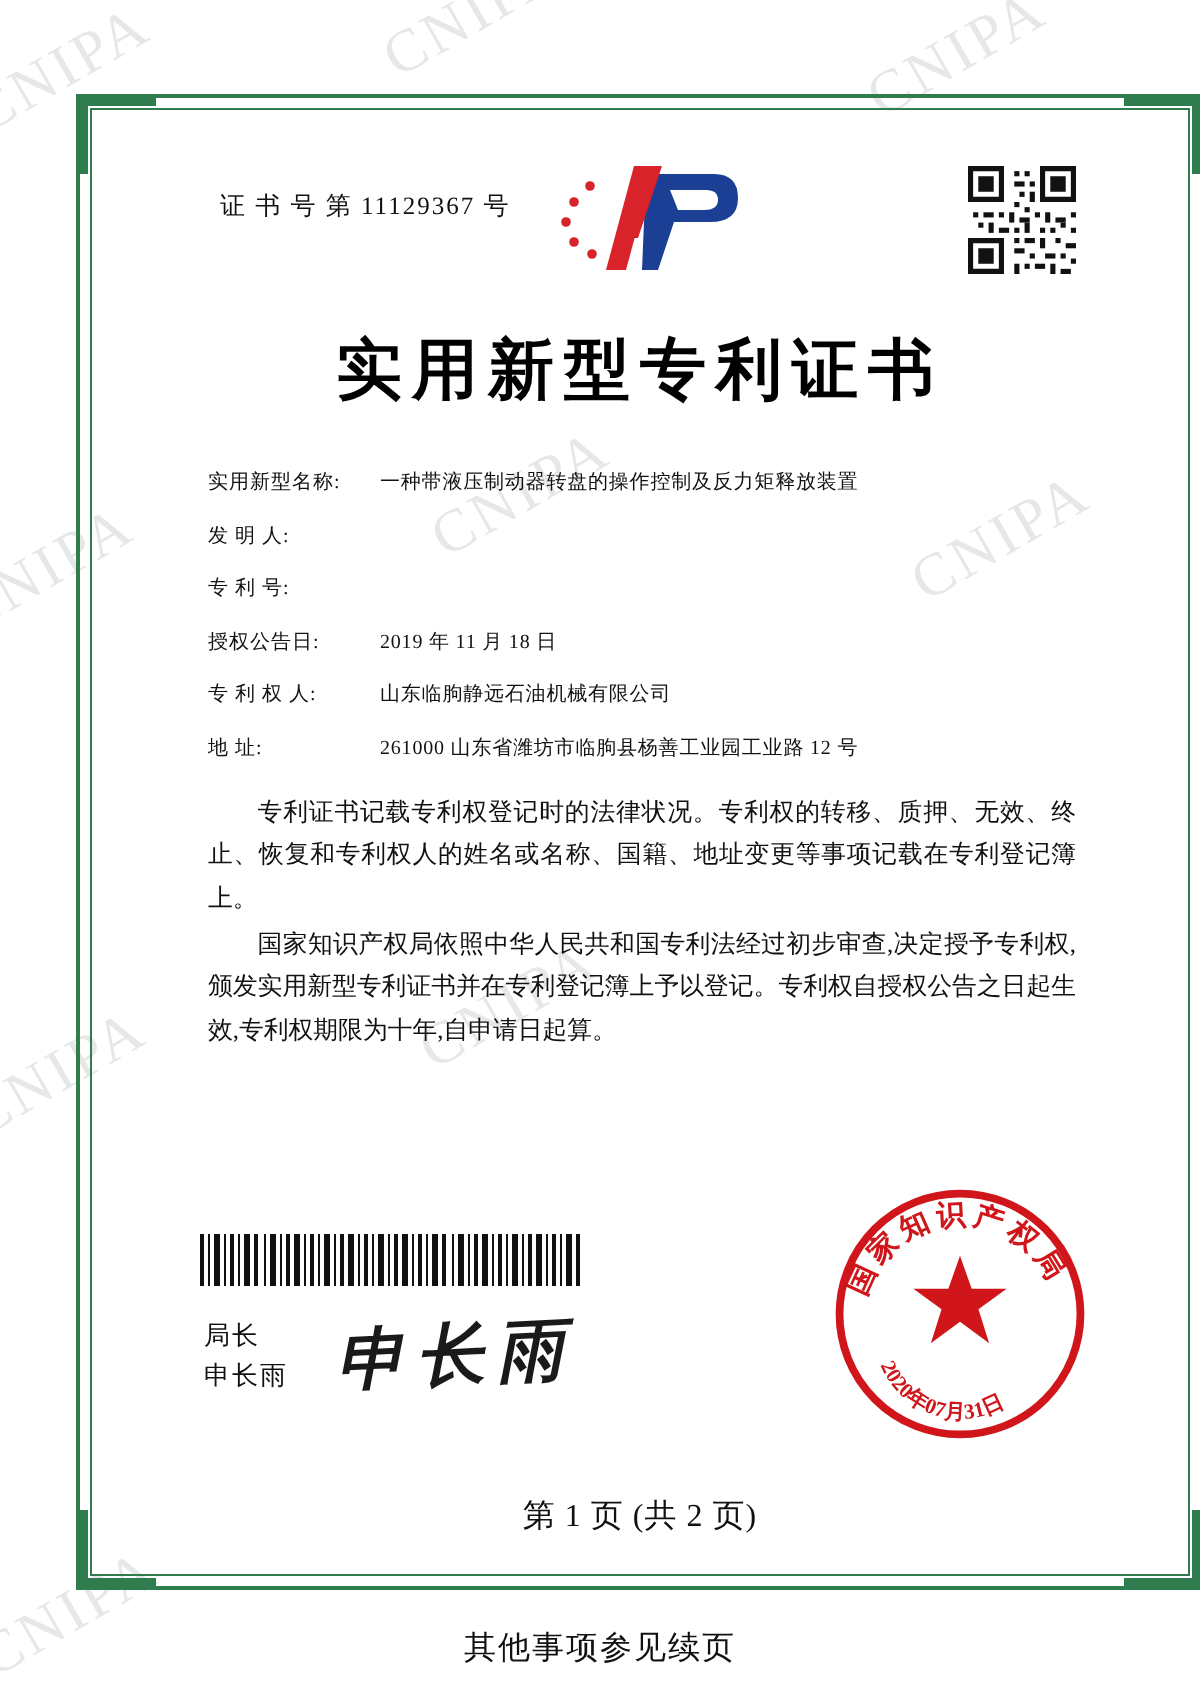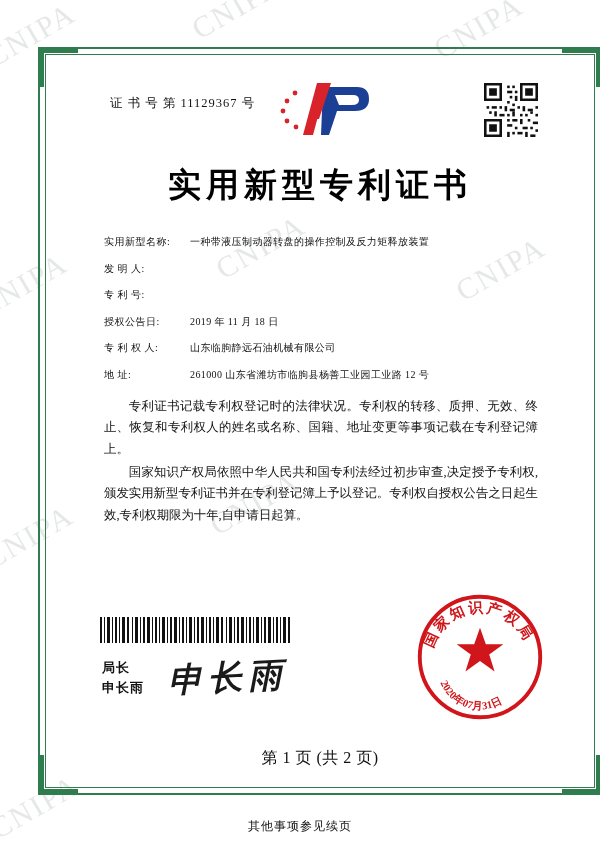--- a/index.html
+++ b/index.html
@@ -171,21 +171,21 @@
   }
 
   
   .sign-block {
     position: absolute;
     left: 62px;
     bottom: 96px;
     font-size: 13px;
     line-height: 1.5;
     letter-spacing: 1px;
-    font-weight: 700;
+    font-weight: 400;
   }
   .sign-script {
     position: absolute;
     left: 128px;
     bottom: 92px;
     font-size: 34px;
     font-family: "Liberation Serif", serif;
     font-style: italic;
     font-weight: 700;
     color: #1a1a1a;
@@ -211,21 +211,21 @@
     text-align: center;
     font-size: 16px;
     letter-spacing: 0.5px;
   }
   .note {
     position: absolute;
     left: 0;
     right: 0;
     bottom: 18px;
     text-align: center;
-    font-size: 12px;
+    font-size: 16px;
     letter-spacing: 1px;
     color: #111;
     z-index: 3;
   }
 </style>
 </head>
 <body>
 
 <div class="watermark-layer">
   <div class="wm" style="left:-18px; top:18px;">CNIPA</div>

